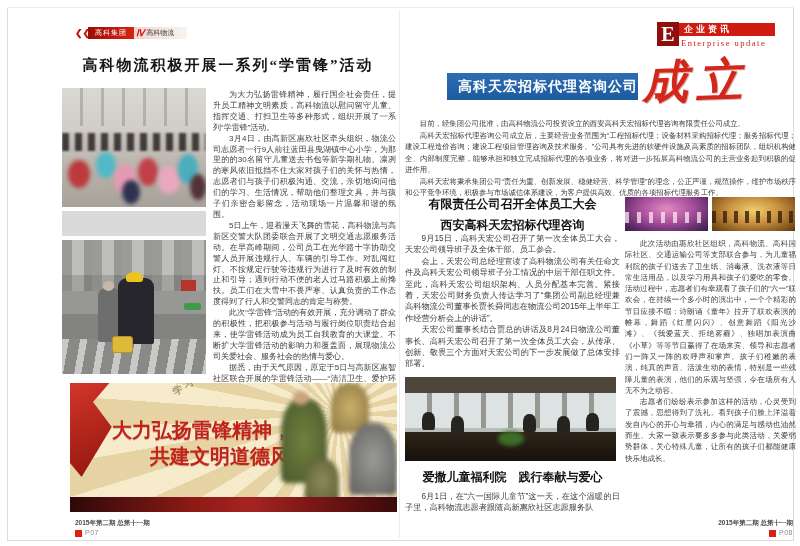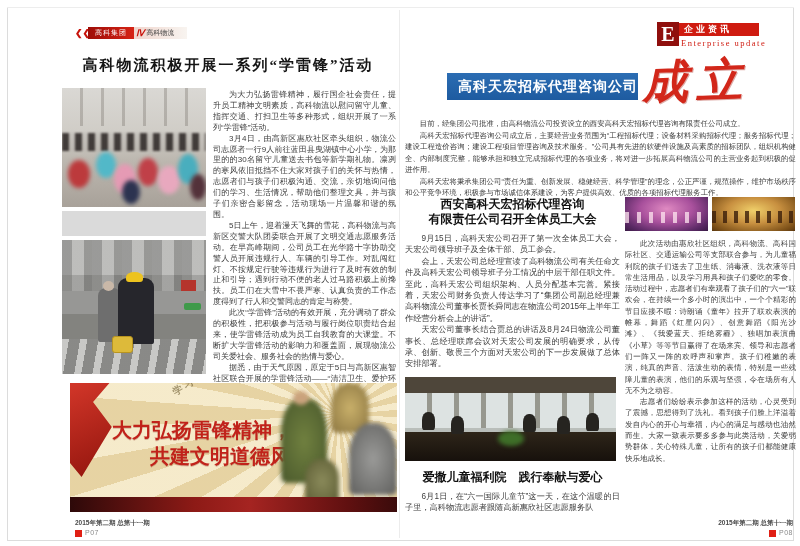--- a/index.html
+++ b/index.html
@@ -52,21 +52,21 @@
 
   .pg-footer { font-size:6.5px; color:#4a4a4a; line-height:8px; }
   .pg-row { display:flex; align-items:center; gap:3px; margin-top:2px; }
   .pg-sq { width:7px; height:7px; background:#e01f14; }
   .pg-no { font-size:7px; color:#8a8a8a; letter-spacing:.5px; }
   .r-footer { text-align:right; }
   .r-footer .pg-row { justify-content:flex-end; }
 
   
   .hdr-e { left:657px; top:22px; width:22px; height:24px; background:#8f0f0d; color:#fff; font-family:"Liberation Serif",serif; font-weight:bold; font-size:20px; line-height:24px; text-align:center; }
-  .hdr-band { left:679px; top:23px; width:80px; height:13px; background:#cf1b10; color:#fff; font-weight:bold; font-size:9px; line-height:13px; letter-spacing:3px; padding-left:5px; }
+  .hdr-band { left:679px; top:23px; width:96px; height:13px; background:#cf1b10; color:#fff; font-weight:bold; font-size:9px; line-height:13px; letter-spacing:3px; padding-left:5px; }
   .hdr-en { left:681px; top:38px; color:#cf1b10; font-size:8.5px; letter-spacing:1.5px; font-family:"Liberation Serif",serif; }
 
   .blue-banner { left:447px; top:73px; width:191px; height:27px; background:linear-gradient(180deg,#2b6db3,#1e5ba0); color:#fff; font-weight:bold; font-size:14px; letter-spacing:1px; text-align:right; line-height:27px; }
   .chengli { left:642px; top:50px; width:150px; font-family:"DejaVu Serif","Liberation Serif",serif; font-style:italic; font-weight:bold; font-size:46px; letter-spacing:8px; color:#d2271a; transform:rotate(-2deg); text-shadow:1px 1px 0 rgba(160,20,10,.35); }
 
   .intro { left:405px; top:118px; width:391px; height:80px; overflow:hidden; font-size:7.4px; line-height:11.5px; text-align:justify; color:#3c3c3c; }
 
   .col { overflow:hidden; }
   .col-left { left:405px; top:197px; width:215px; height:325px; }
   .col-right { left:625px; top:197px; width:171px; height:325px; }
@@ -171,26 +171,26 @@
   <div class="abs blue-banner">高科天宏招标代理咨询公司</div>
   <div class="abs chengli">成立</div>
 
   <div class="abs intro">
     <p>目前，经集团公司批准，由高科物流公司投资设立的西安高科天宏招标代理咨询有限责任公司成立。</p>
     <p>高科天宏招标代理咨询公司成立后，主要经营业务范围为“工程招标代理；设备材料采购招标代理；服务招标代理；建设工程造价咨询；建设工程项目管理咨询及技术服务。”公司具有先进的软硬件设施及高素质的招标团队，组织机构健全、内部制度完整，能够承担和独立完成招标代理的各项业务，将对进一步拓展高科物流公司的主营业务起到积极的促进作用。</p>
     <p>高科天宏将秉承集团公司“责任为重、创新发展、稳健经营、科学管理”的理念，公正严谨，规范操作，维护市场秩序和公平竞争环境，积极参与市场诚信体系建设，为客户提供高效、优质的各项招标代理服务工作。</p>
   </div>
 
   <div class="abs col col-left">
+    <div class="col-head mb6">有限责任公司召开全体员工大会</div>
     <div class="col-head">西安高科天宏招标代理咨询</div>
-    <div class="col-head mb6">有限责任公司召开全体员工大会</div>
     <div class="col-text">
       <p>9月15日，高科天宏公司召开了第一次全体员工大会，天宏公司领导班子及全体干部、员工参会。</p>
       <p>会上，天宏公司总经理宣读了高科物流公司有关任命文件及高科天宏公司领导班子分工情况的中层干部任职文件。至此，高科天宏公司组织架构、人员分配基本完善。紧接着，天宏公司财务负责人传达学习了“集团公司副总经理兼高科物流公司董事长贾长舜同志在物流公司2015年上半年工作经营分析会上的讲话”。</p>
-      <p>天宏公司董事长结合贾总的讲话及8月24日物流公司董事长、总经理联席会议对天宏公司发展的明确要求，从传承、创新、敬畏三个方面对天宏公司的下一步发展做了总体安排部署。</p>
+      <p>天宏公司董事长结合贾总的讲话及8月24日物流公司董事长、高科天宏公司召开了第一次全体员工大会，从传承、创新、敬畏三个方面对天宏公司的下一步发展做了总体安排部署。</p>
     </div>
     <div class="photo-meeting">
       <div class="mt-ceil"></div>
       <div class="mt-win"></div>
       <div class="mt-table"></div>
       <div class="pp" style="left:8%;top:42%;"></div>
       <div class="pp" style="left:22%;top:46%;"></div>
       <div class="pp" style="left:56%;top:44%;"></div>
       <div class="pp" style="left:72%;top:47%;"></div>
       <div class="pp" style="left:86%;top:43%;"></div>

